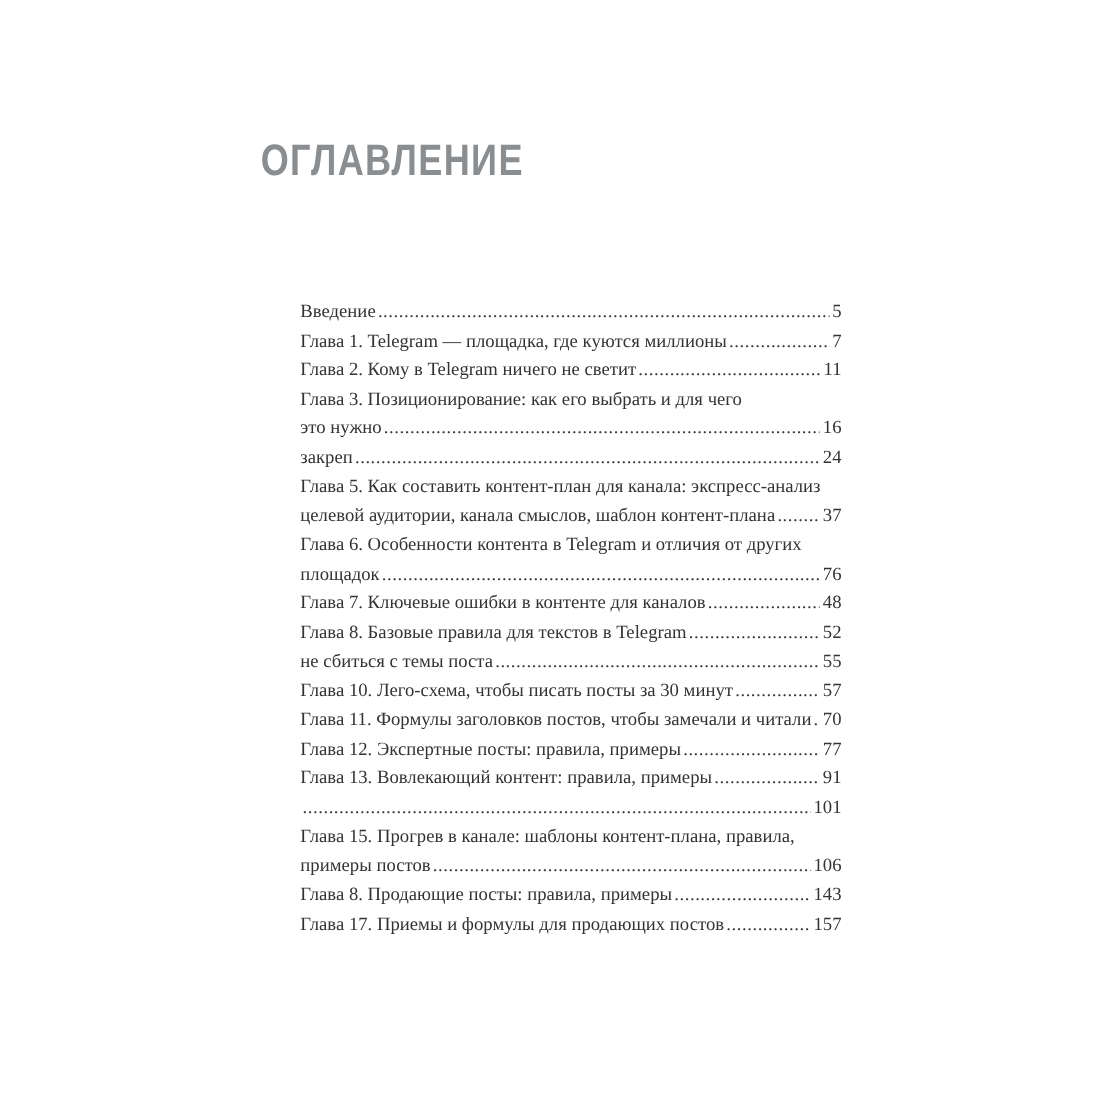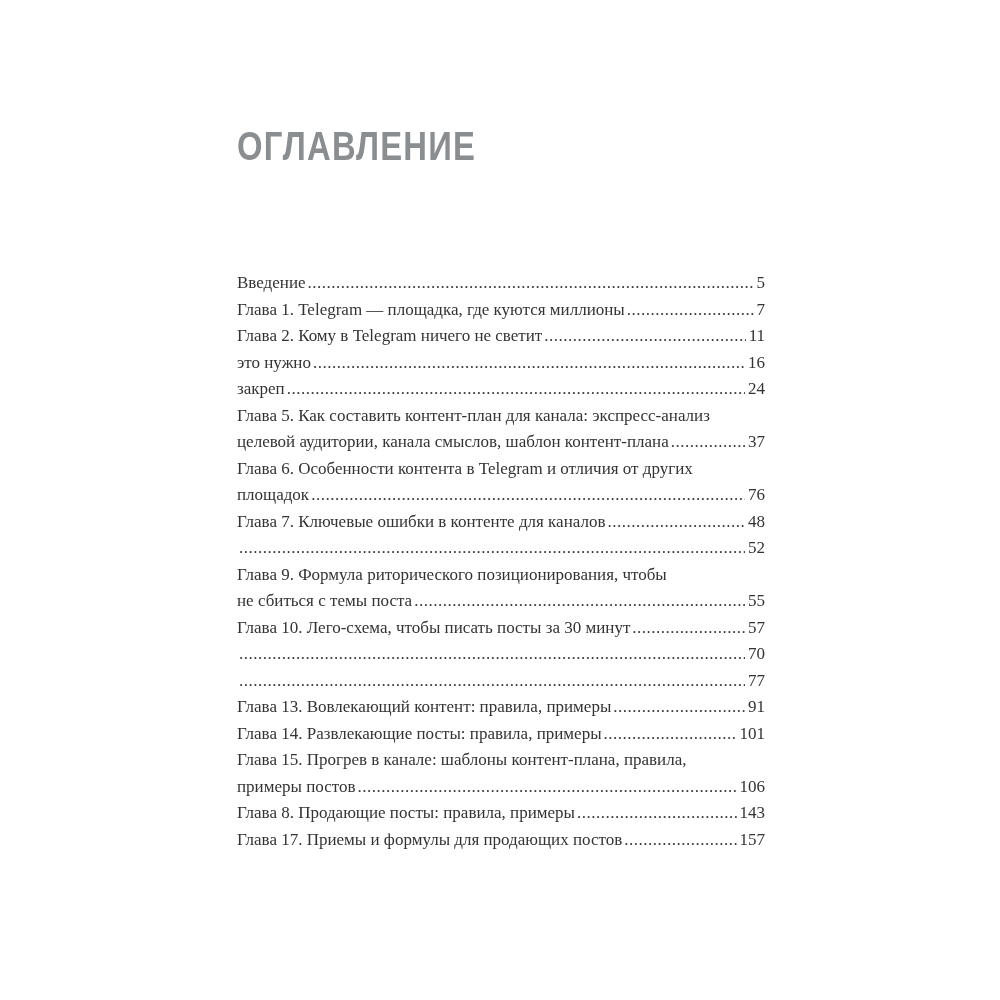--- a/index.html
+++ b/index.html
@@ -40,20 +40,21 @@
     font-size: 17px;
     line-height: 26.5px;
     color: #333333;
   }
   .toc-entry { }
   .toc-line {
     display: flex;
     align-items: flex-start;
     white-space: nowrap;
     overflow: hidden;
+    margin-left: 36px;
   }
   .toc-text {
     white-space: nowrap;
     flex: 0 0 auto;
   }
   .toc-dots {
     flex: 1 1 auto;
     min-width: 0;
     overflow: hidden;
     white-space: nowrap;
@@ -90,20 +91,23 @@
       </div>
       <div class="toc-entry">
         <div class="toc-line">
           <span class="toc-text">Глава 2. Кому в Telegram ничего не светит</span>
           <span class="toc-dots">............................................................................................................................................................................................................................................................................................................</span>
           <span class="toc-page">11</span>
         </div>
       </div>
       <div class="toc-entry">
         <div class="toc-line">
+          <span class="toc-text">Глава 3. Позиционирование: как его выбрать и для чего</span>
+        </div>
+        <div class="toc-line">
           <span class="toc-text">это нужно</span>
           <span class="toc-dots">............................................................................................................................................................................................................................................................................................................</span>
           <span class="toc-page">16</span>
         </div>
       </div>
       <div class="toc-entry">
         <div class="toc-line">
           <span class="toc-text">закреп</span>
           <span class="toc-dots">............................................................................................................................................................................................................................................................................................................</span>
           <span class="toc-page">24</span>
@@ -131,63 +135,62 @@
       </div>
       <div class="toc-entry">
         <div class="toc-line">
           <span class="toc-text">Глава 7. Ключевые ошибки в контенте для каналов</span>
           <span class="toc-dots">............................................................................................................................................................................................................................................................................................................</span>
           <span class="toc-page">48</span>
         </div>
       </div>
       <div class="toc-entry">
         <div class="toc-line">
+          <span class="toc-text">Глава 8. Базовые правила для текстов в Telegram</span>
           <span class="toc-dots">............................................................................................................................................................................................................................................................................................................</span>
           <span class="toc-page">52</span>
         </div>
       </div>
       <div class="toc-entry">
         <div class="toc-line">
-          <span class="toc-text">Глава 9. Формула риторического позиционирования, чтобы</span>
-        </div>
-        <div class="toc-line">
           <span class="toc-text">не сбиться с темы поста</span>
           <span class="toc-dots">............................................................................................................................................................................................................................................................................................................</span>
           <span class="toc-page">55</span>
         </div>
       </div>
       <div class="toc-entry">
         <div class="toc-line">
           <span class="toc-text">Глава 10. Лего-схема, чтобы писать посты за 30 минут</span>
           <span class="toc-dots">............................................................................................................................................................................................................................................................................................................</span>
           <span class="toc-page">57</span>
         </div>
       </div>
       <div class="toc-entry">
         <div class="toc-line">
+          <span class="toc-text">Глава 11. Формулы заголовков постов, чтобы замечали и читали</span>
           <span class="toc-dots">............................................................................................................................................................................................................................................................................................................</span>
           <span class="toc-page">70</span>
         </div>
       </div>
       <div class="toc-entry">
         <div class="toc-line">
+          <span class="toc-text">Глава 12. Экспертные посты: правила, примеры</span>
           <span class="toc-dots">............................................................................................................................................................................................................................................................................................................</span>
           <span class="toc-page">77</span>
         </div>
       </div>
       <div class="toc-entry">
         <div class="toc-line">
           <span class="toc-text">Глава 13. Вовлекающий контент: правила, примеры</span>
           <span class="toc-dots">............................................................................................................................................................................................................................................................................................................</span>
           <span class="toc-page">91</span>
         </div>
       </div>
       <div class="toc-entry">
         <div class="toc-line">
-          <span class="toc-text">Глава 14. Развлекающие посты: правила, примеры</span>
           <span class="toc-dots">............................................................................................................................................................................................................................................................................................................</span>
           <span class="toc-page">101</span>
         </div>
       </div>
       <div class="toc-entry">
         <div class="toc-line">
           <span class="toc-text">Глава 15. Прогрев в канале: шаблоны контент-плана, правила,</span>
         </div>
         <div class="toc-line">
           <span class="toc-text">примеры постов</span>

